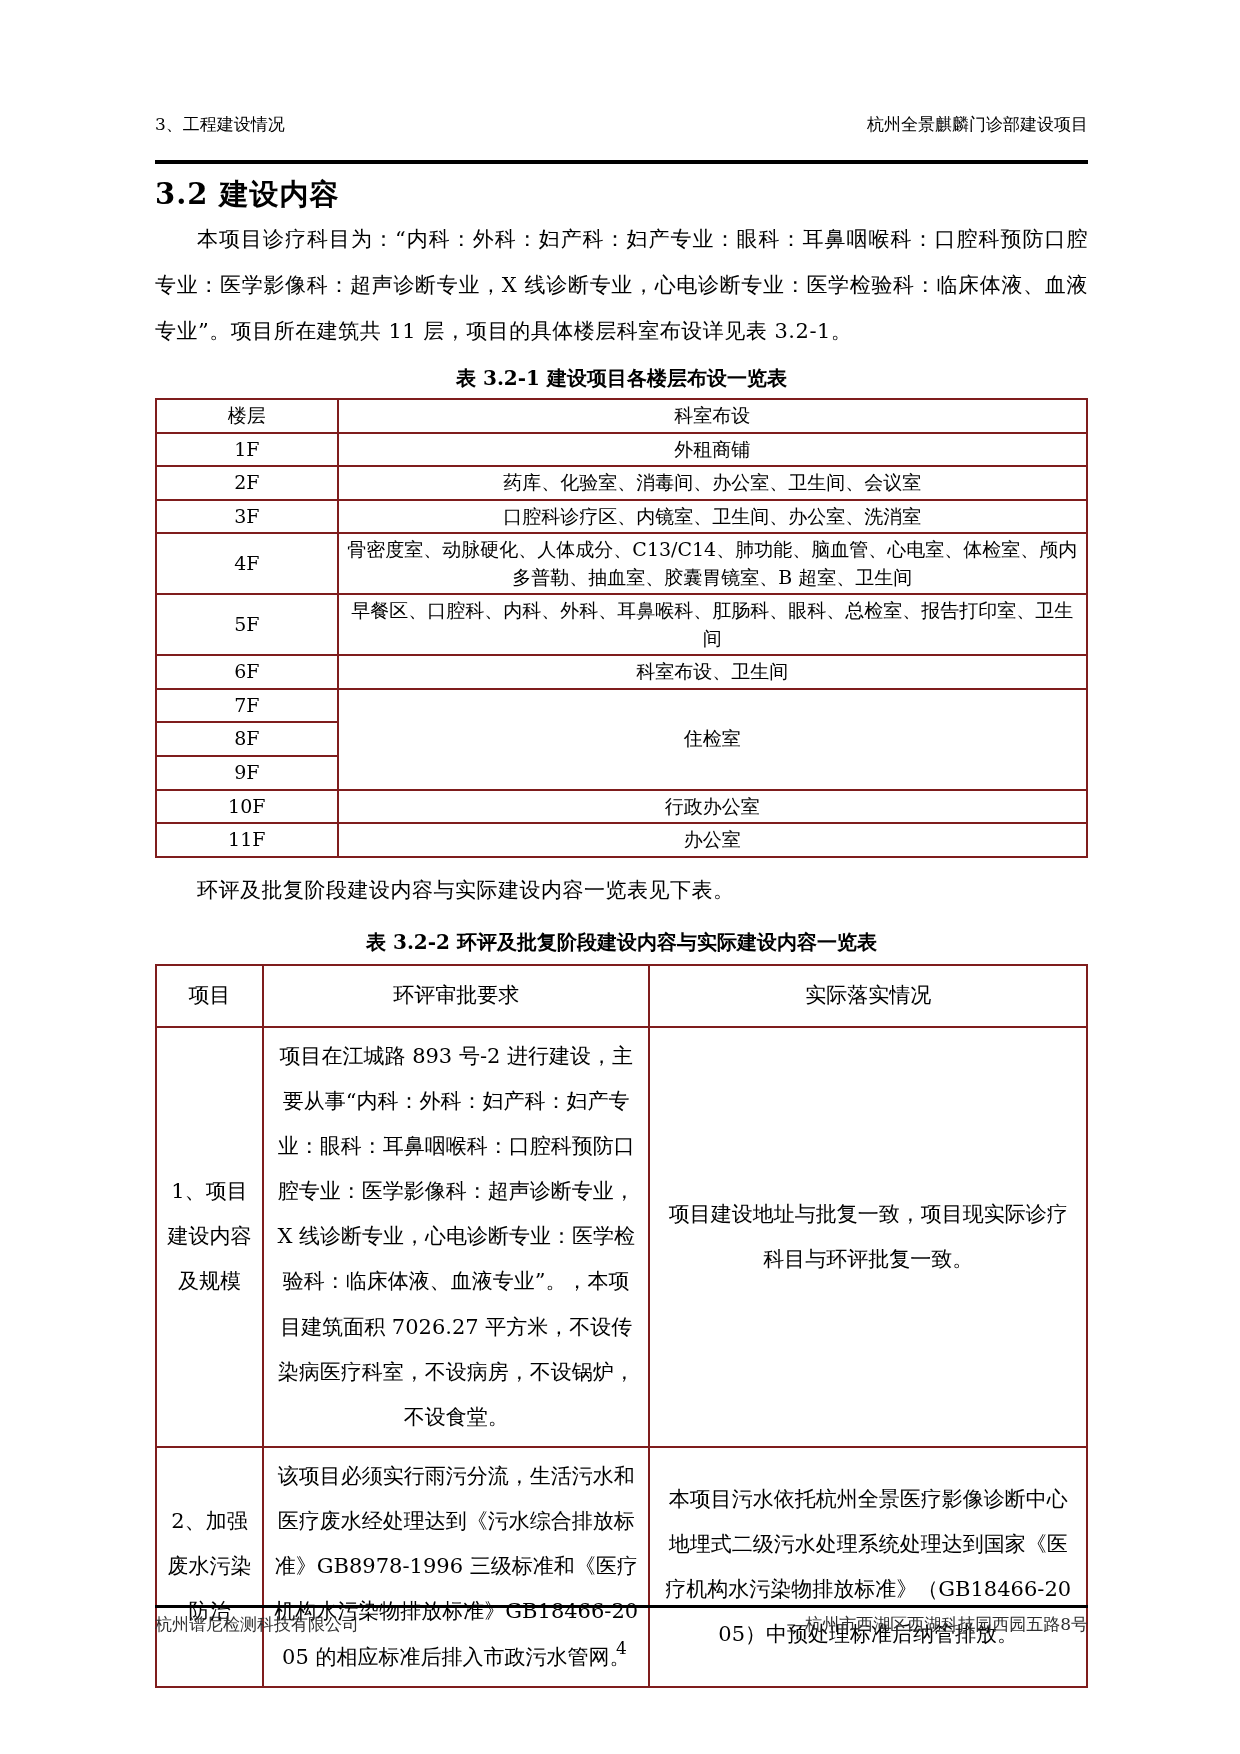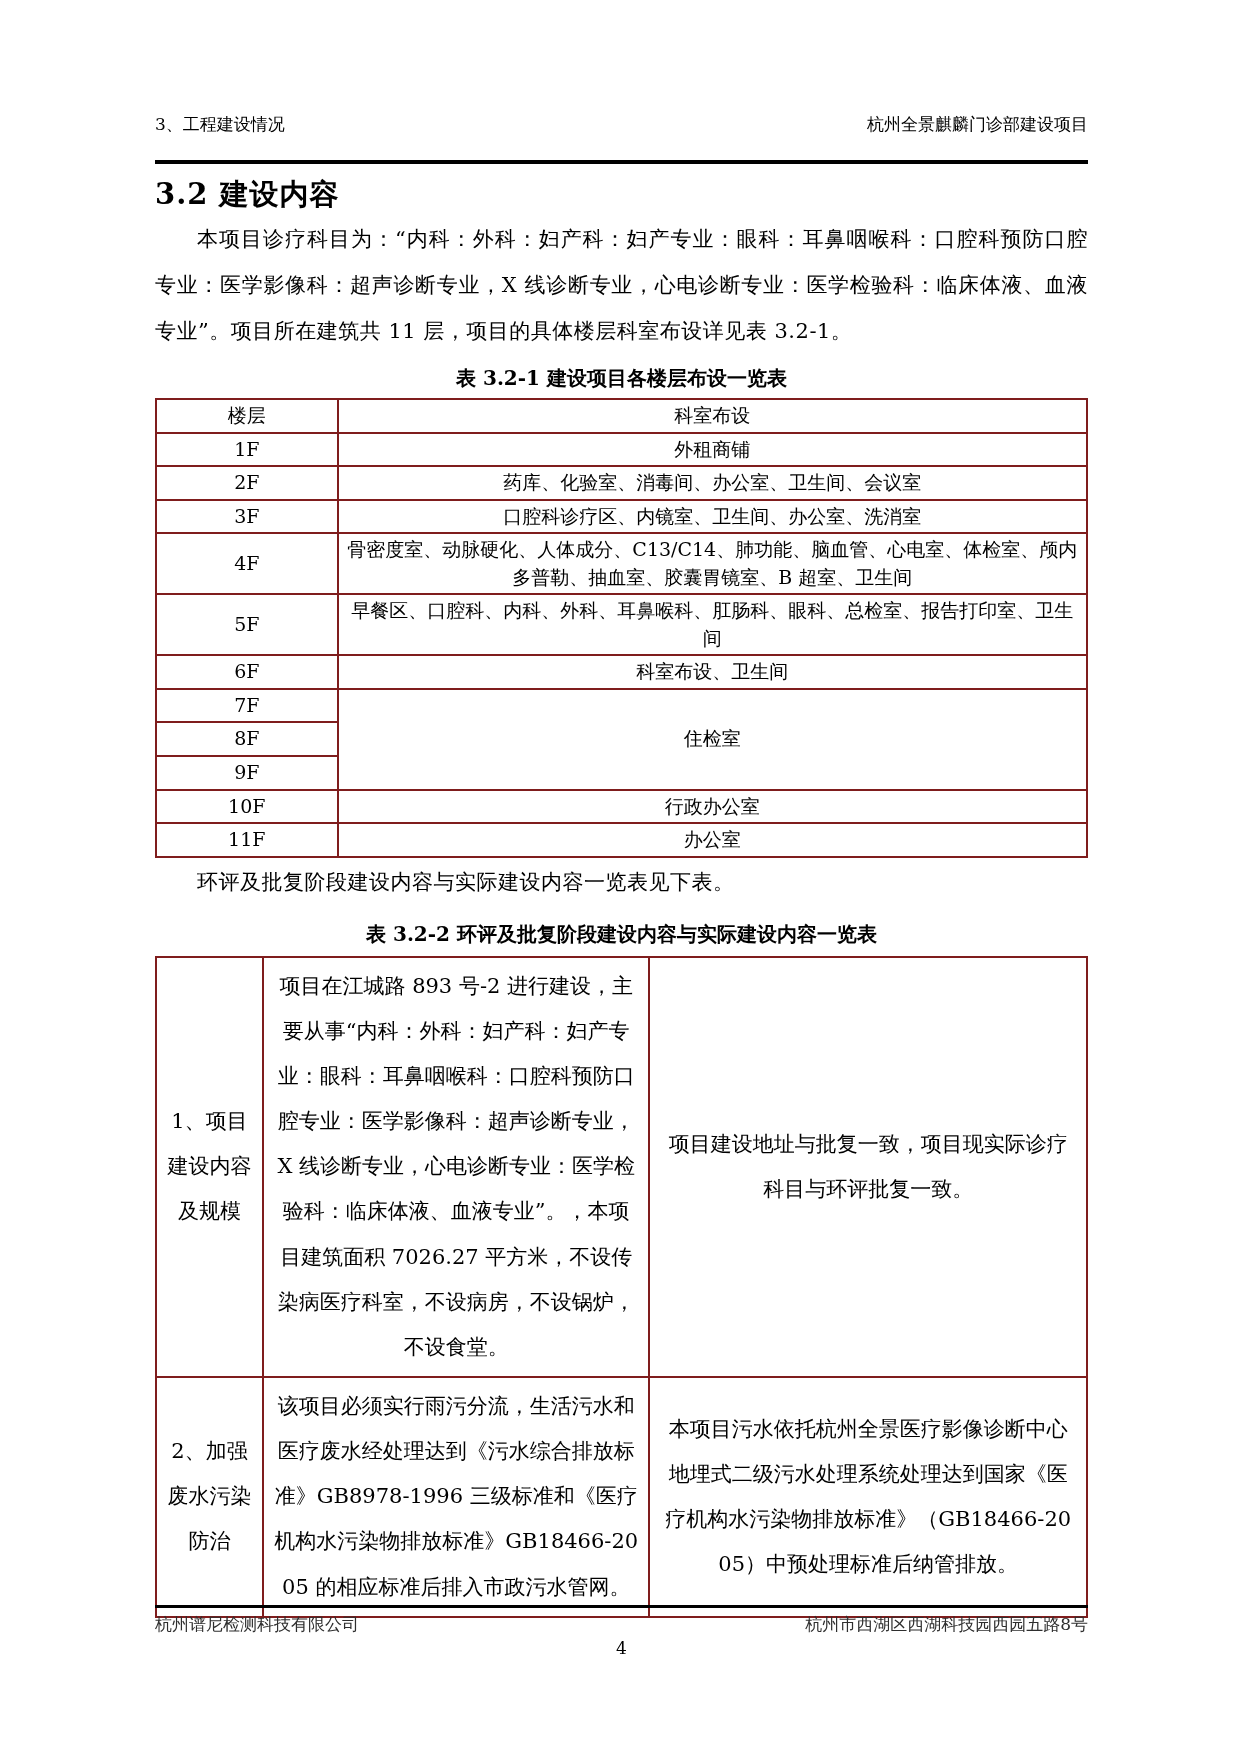--- a/index.html
+++ b/index.html
@@ -33,21 +33,21 @@
     letter-spacing: 1px;
   }
   
   .body-para {
     font-size: 21px; line-height: 46px;
     text-align: justify;
     text-indent: 2em;
     letter-spacing: 0.5px;
   }
   .intro-para { margin-top: 4px; }
-  .between-para { margin-top: 8px; line-height: 32px; }
+  .between-para { margin-top: 16px; line-height: 32px; }
   
   .table-caption {
     margin-top: 10px; margin-bottom: 6px;
     text-align: center; font-weight: bold; font-size: 20px; line-height: 28px;
   }
   .table-caption.second { margin-top: 22px; }
   
   table {
     width: 100%;
     border-collapse: collapse;
@@ -175,20 +175,25 @@
 
   <div class="table-caption second">表 3.2-2 环评及批复阶段建设内容与实际建设内容一览表</div>
 
   <table class="compare-table">
     <colgroup>
         <col class="col-item">
         <col class="col-req">
         <col class="col-act">
       </colgroup>
     <tbody>
+      <tr class="head-row">
+        <td>项目</td>
+        <td>环评审批要求</td>
+        <td>实际落实情况</td>
+      </tr>
       <tr class="row-1">
         <td class="item-cell">1、项目建设内容及规模</td>
         <td>项目在江城路 893 号-2 进行建设，主要从事“内科：外科：妇产科：妇产专业：眼科：耳鼻咽喉科：口腔科预防口腔专业：医学影像科：超声诊断专业，X 线诊断专业，心电诊断专业：医学检验科：临床体液、血液专业”。，本项目建筑面积 7026.27 平方米，不设传染病医疗科室，不设病房，不设锅炉，不设食堂。</td>
         <td>项目建设地址与批复一致，项目现实际诊疗科目与环评批复一致。</td>
       </tr>
       <tr class="row-2">
         <td class="item-cell">2、加强废水污染防治</td>
         <td>该项目必须实行雨污分流，生活污水和医疗废水经处理达到《污水综合排放标准》GB8978-1996 三级标准和《医疗机构水污染物排放标准》GB18466-2005 的相应标准后排入市政污水管网。</td>
         <td>本项目污水依托杭州全景医疗影像诊断中心地埋式二级污水处理系统处理达到国家《医疗机构水污染物排放标准》（GB18466-2005）中预处理标准后纳管排放。</td>
       </tr>

